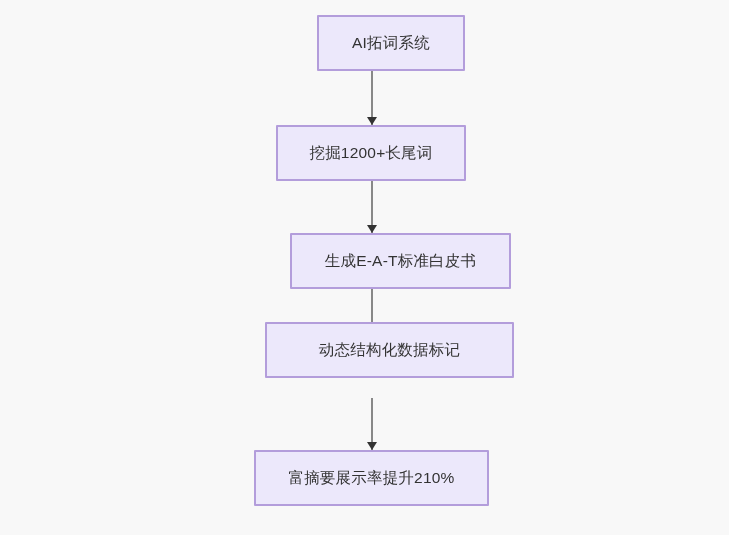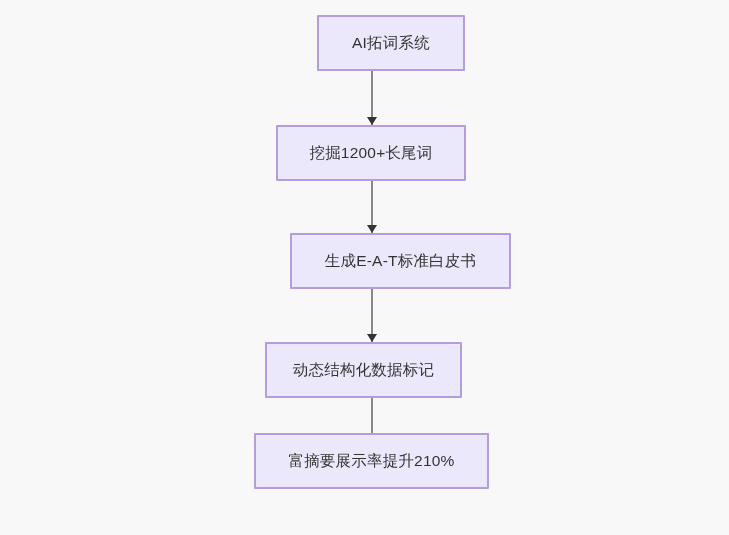--- a/index.html
+++ b/index.html
@@ -88,21 +88,21 @@
   </div>
 
   <div class="node" style="left:276px; top:125px; width:190px; height:56px;">
     <span class="node-label">挖掘1200+长尾词</span>
   </div>
 
   <div class="node" style="left:261px; top:233px; width:221px; height:56px;margin-left:29px;">
     <span class="node-label">生成E-A-T标准白皮书</span>
   </div>
 
-  <div class="node" style="left:265px; top:342px; width:197px; height:56px;">
+  <div class="node" style="left:265px; top:322px; width:249px; height:56px;">
     <span class="node-label">动态结构化数据标记</span>
   </div>
 
-  <div class="node" style="left:254px; top:433px; width:235px; height:56px;justify-content:center;">
+  <div class="node" style="left:254px; top:450px; width:235px; height:56px;justify-content:center;">
     <span class="node-label">富摘要展示率提升210%</span>
   </div>
 
 </div>
 
 </body></html>

